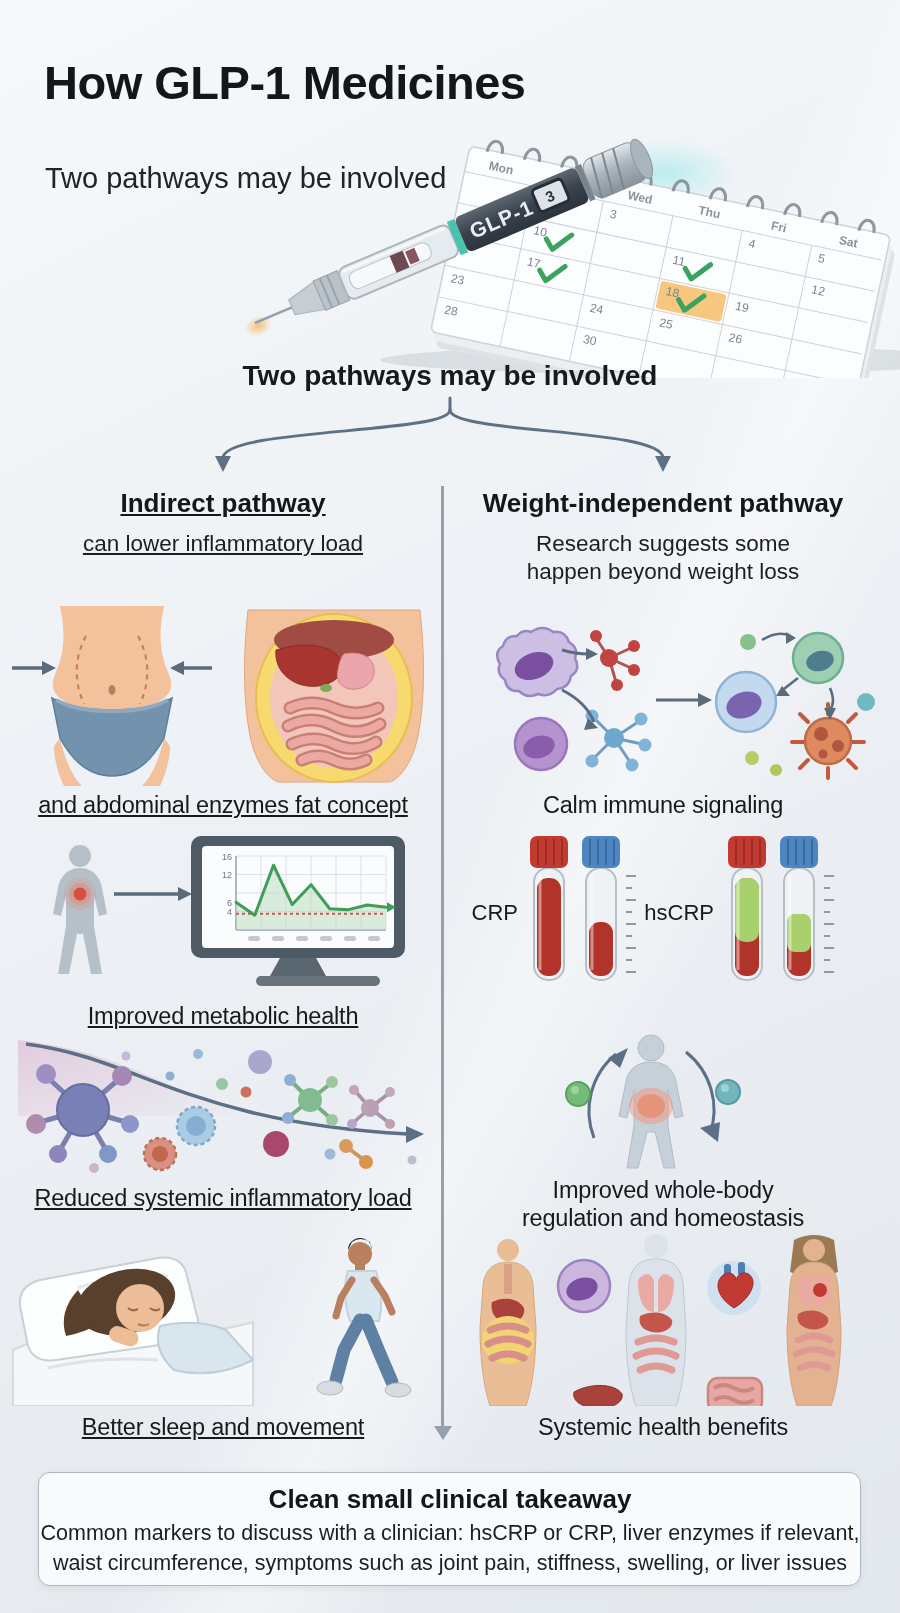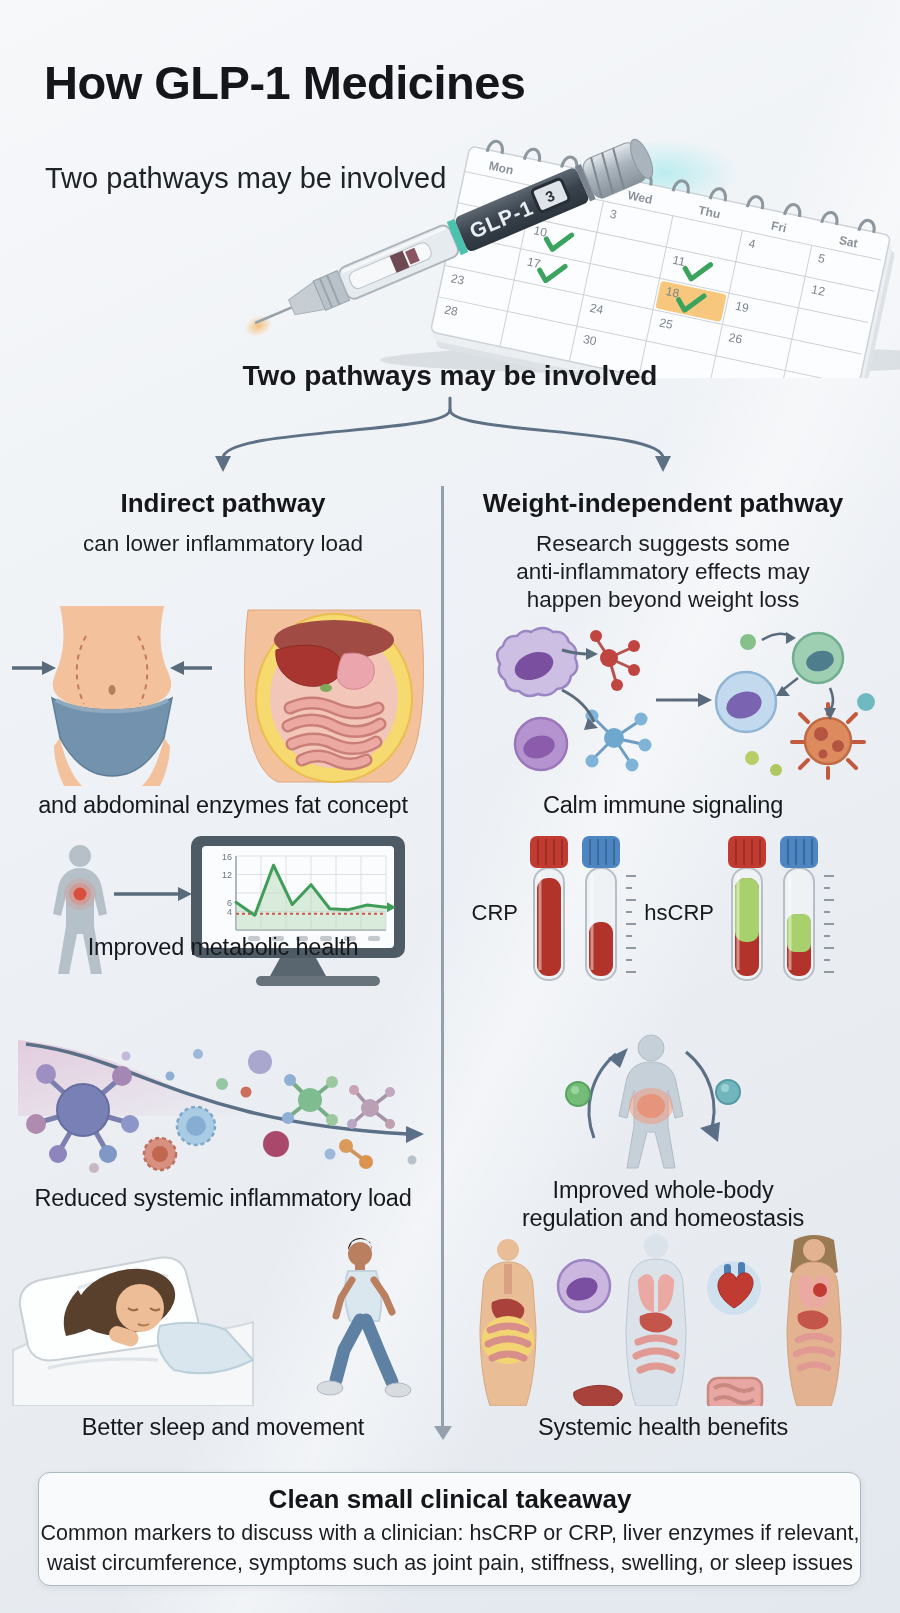--- a/index.html
+++ b/index.html
@@ -12,21 +12,21 @@
     content:"";position:absolute;inset:0;
     background:linear-gradient(115deg,rgba(255,255,255,0) 52%,rgba(255,255,255,.45) 60%,rgba(255,255,255,0) 70%);
     pointer-events:none;
   }
   .abs{position:absolute;}
   .title{left:44px;top:36px;font-size:47px;font-weight:bold;line-height:1.17;letter-spacing:-.5px;color:#141619;margin-top:20px;}
   .subtitle{left:45px;top:162px;font-size:29px;color:#202327;}
   .center-heading{left:0;top:360px;width:900px;text-align:center;font-size:28px;font-weight:bold;color:#17191c;}
   .col-heading{top:488px;font-size:26px;font-weight:bold;text-align:center;color:#141619;}
   .col-sub{top:530px;font-size:22.5px;line-height:28px;text-align:center;color:#1c1e22;}
-  .left-box{left:8px;width:430px;}
+  .left-box{left:8px;width:430px;text-decoration:underline;}
   .right-box{left:446px;width:434px;}
   .cap{font-size:23.5px;text-align:center;color:#17191c;letter-spacing:-.2px;line-height:28px;}
   .divider{left:441px;top:486px;width:2.5px;height:942px;background:#94a0ab;}
   .divider-arrow{left:433.5px;top:1426px;width:0;height:0;
     border-left:9px solid transparent;border-right:9px solid transparent;border-top:14px solid #94a0ab;}
   .takeaway{
     left:38px;top:1472px;width:821px;height:112px;background:#f8fafc;
     border:1.5px solid #aeb8c2;border-radius:12px;box-shadow:0 2px 6px rgba(90,100,110,.12);
   }
   .takeaway-title{top:1484px;left:38px;width:824px;text-align:center;font-size:26px;font-weight:bold;color:#141619;}
@@ -174,21 +174,20 @@
   <div class="abs divider"></div>
   <div class="abs divider-arrow"></div>
 
   <div class="abs col-heading left-box">Indirect pathway</div>
   <div class="abs col-sub left-box">
     <div>can lower inflammatory load</div>
   </div>
   <div class="abs col-heading right-box">Weight-independent pathway</div>
   <div class="abs col-sub right-box">
     <div>Research suggests some</div>
-    <div>anti-inflammatory effects may</div>
     <div>happen beyond weight loss</div>
   </div>
 
   <svg class="abs" style="left:8px;top:606px;" width="430" height="180" viewBox="0 0 430 180">
 
     <g>
       <path d="M52,0 C58,28 56,48 48,66 C42,80 44,88 58,96 C76,106 96,110 104,110 C112,110 132,106 150,96 C164,88 166,80 160,66 C152,48 150,28 156,0 Z" fill="#f3c29d"></path>
       <path d="M52,132 C58,158 66,172 74,180 L56,180 C48,164 46,148 46,140 Z" fill="#f3c29d"></path>
       <path d="M156,132 C150,158 142,172 134,180 L152,180 C160,164 162,148 162,140 Z" fill="#f3c29d"></path>
       <ellipse cx="104" cy="84" rx="3.5" ry="5" fill="#b5805c"></ellipse>
@@ -434,21 +433,21 @@
       <line x1="378" y1="70" x2="388" y2="70"></line>
         <line x1="378" y1="82" x2="384" y2="82"></line>
       <line x1="378" y1="94" x2="388" y2="94"></line>
         <line x1="378" y1="106" x2="384" y2="106"></line>
       <line x1="378" y1="118" x2="388" y2="118"></line>
         <line x1="378" y1="130" x2="384" y2="130"></line>
       <line x1="378" y1="142" x2="388" y2="142"></line>
     </g>
   </svg>
 
-  <div class="abs cap left-box" style="top:933px;">Improved metabolic health</div>
+  <div class="abs cap left-box" style="top:1002px;">Improved metabolic health</div>
 
   <svg class="abs" style="left:8px;top:1030px;" width="430" height="150" viewBox="0 0 430 150">
     <defs>
       <linearGradient id="l3wash" x1="0" y1="0" x2="1" y2="1">
         <stop offset="0" stop-color="#d8a8c8" stop-opacity=".5"></stop>
           <stop offset="1" stop-color="#d8a8c8" stop-opacity="0"></stop>
       </linearGradient>
     </defs>
     <path d="M10,10 C120,22 175,70 250,86 L10,86 Z" fill="url(#l3wash)"></path>
     <path d="M18,14 C130,28 180,92 400,104" stroke="#5b6f87" stroke-width="3.5" fill="none"></path>
@@ -632,16 +631,16 @@
     </g>
   </svg>
 
   <div class="abs cap left-box" style="top:1413px;">Better sleep and movement</div>
   <div class="abs cap right-box" style="top:1413px;">Systemic health benefits</div>
 
   <div class="abs takeaway"></div>
   <div class="abs takeaway-title">Clean small clinical takeaway</div>
   <div class="abs takeaway-body">
     <div>Common markers to discuss with a clinician: hsCRP or CRP, liver enzymes if relevant,</div>
-    <div>waist circumference, symptoms such as joint pain, stiffness, swelling, or sleep issues</div>
+    <div>waist circumference, symptoms such as joint pain, stiffness, swelling, or liver issues</div>
   </div>
 
 </div>
 
 </body></html>

